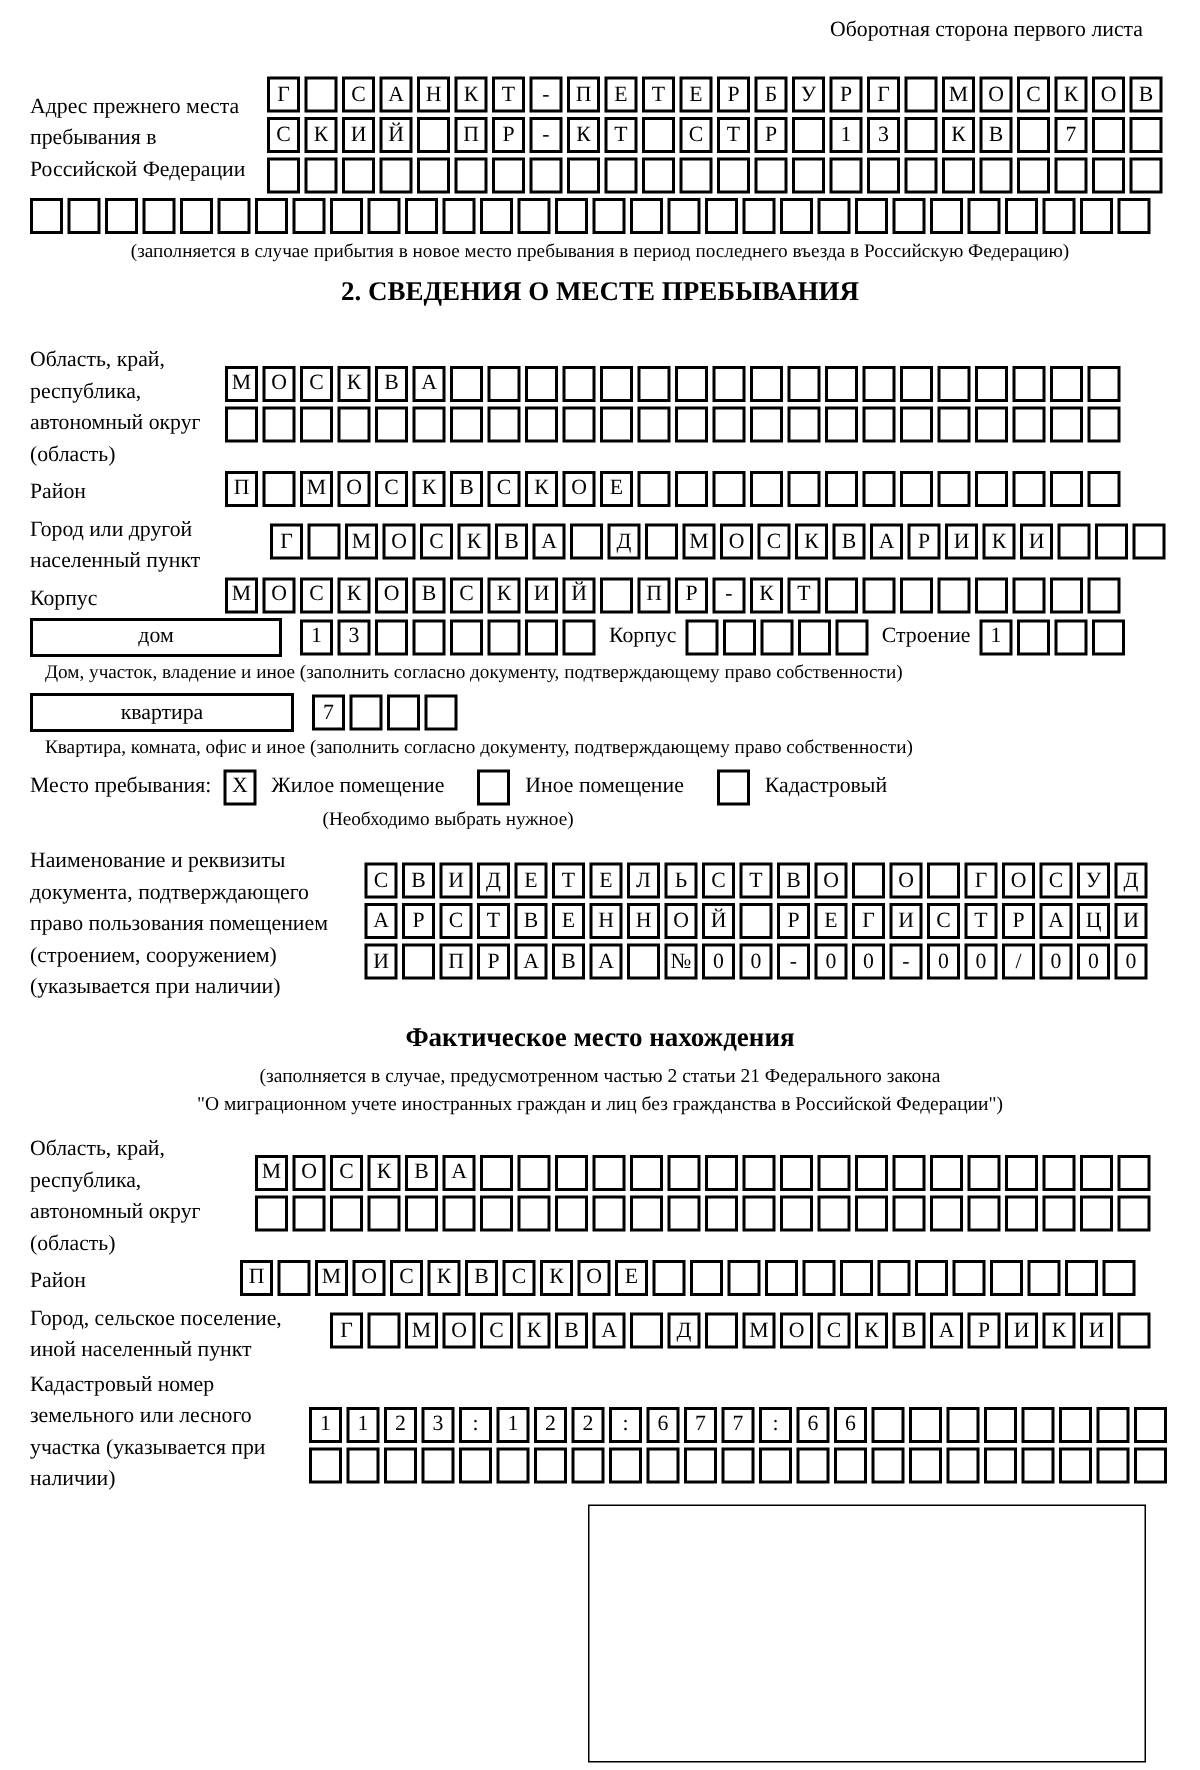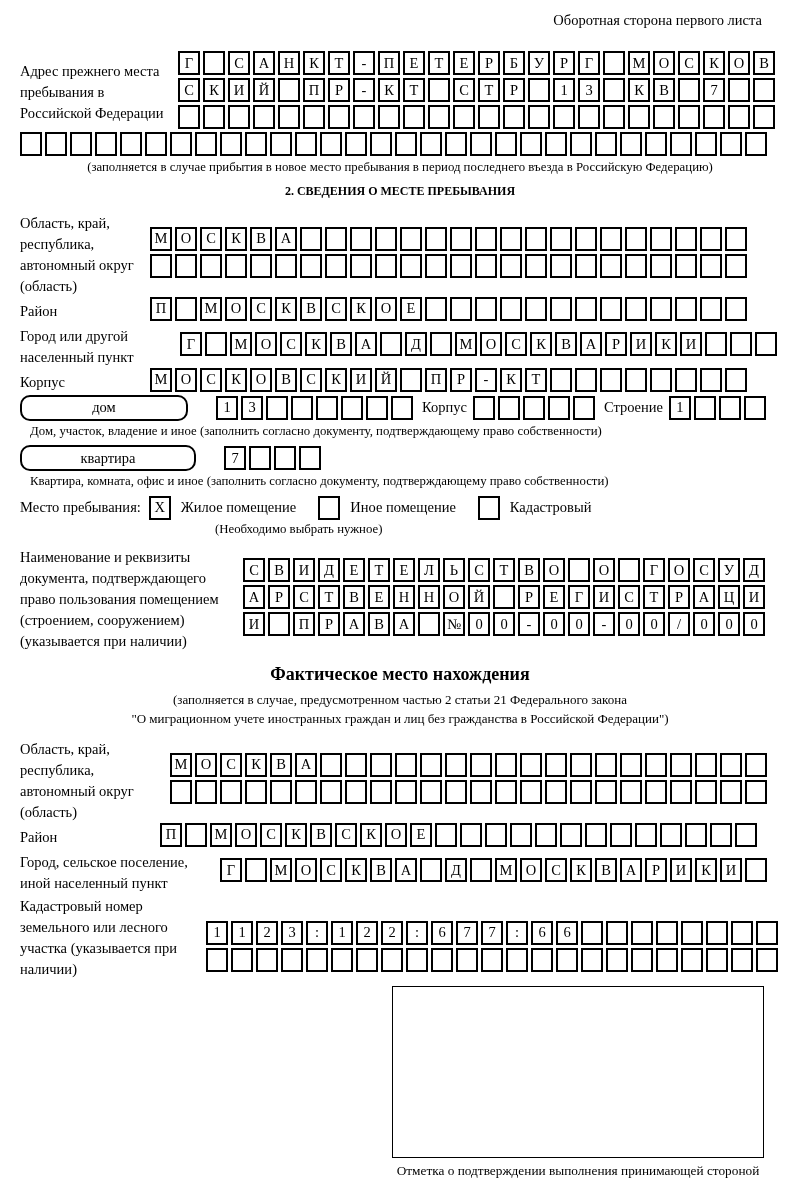--- a/index.html
+++ b/index.html
@@ -14,28 +14,28 @@
   .w150{width:150px;}
   .w140{width:140px;}
   .w200{width:200px;}
   .w186{width:186px;}
   .w215{width:215px;padding-right:8px;}
   .cellrow{display:flex;margin-bottom:3px;}
   .cell{box-sizing:border-box;width:22px;height:24px;border:2px solid #000;margin-right:3px;
         display:inline-flex;align-items:center;justify-content:center;font-size:14.5px;background:#fff;}
   .note{font-size:12.8px;line-height:1.3;margin:1px 0 6px 0;}
   .center{text-align:center;}
-  .sec-title{font-size:12px;font-weight:bold;text-align:center;margin:8px 0 12px 0;}
+  .sec-title{font-size:18px;font-weight:bold;text-align:center;margin:8px 0 23px 0;}
   .inline-row{display:flex;align-items:center;margin-bottom:2px;}
   .wide-box{box-sizing:border-box;border:2px solid #000;height:26px;display:inline-flex;
             align-items:center;justify-content:center;font-size:14.5px;}
   .dom-box{width:168px;}
   .kv-box{width:176px;}
   .inline-label{font-size:14.5px;margin:0 6px;}
-  .mr12{margin-right:28px;border-radius:10px;}
+  .mr12{margin-right:12px;}
   .stay-row{display:flex;align-items:center;font-size:14.5px;margin-top:4px;}
   .checkbox{box-sizing:border-box;width:22px;height:24px;border:2px solid #000;margin:0 10px 0 8px;
             display:inline-flex;align-items:center;justify-content:center;font-size:14.5px;}
   .opt-label{margin-right:14px;}
   .stay-note{font-size:12.8px;margin:2px 0 8px 195px;}
   .f-title{font-size:18px;font-weight:bold;text-align:center;margin:12px 0 6px 0;}
   .f-note{font-size:13px;text-align:center;line-height:1.45;margin-bottom:8px;}
   .cad-rows{margin-top:22px;}
   .stamp-area{margin-left:372px;width:378px;margin-top:6px;}
   .stamp-box{box-sizing:border-box;border:1.5px solid #000;width:372px;height:172px;}

